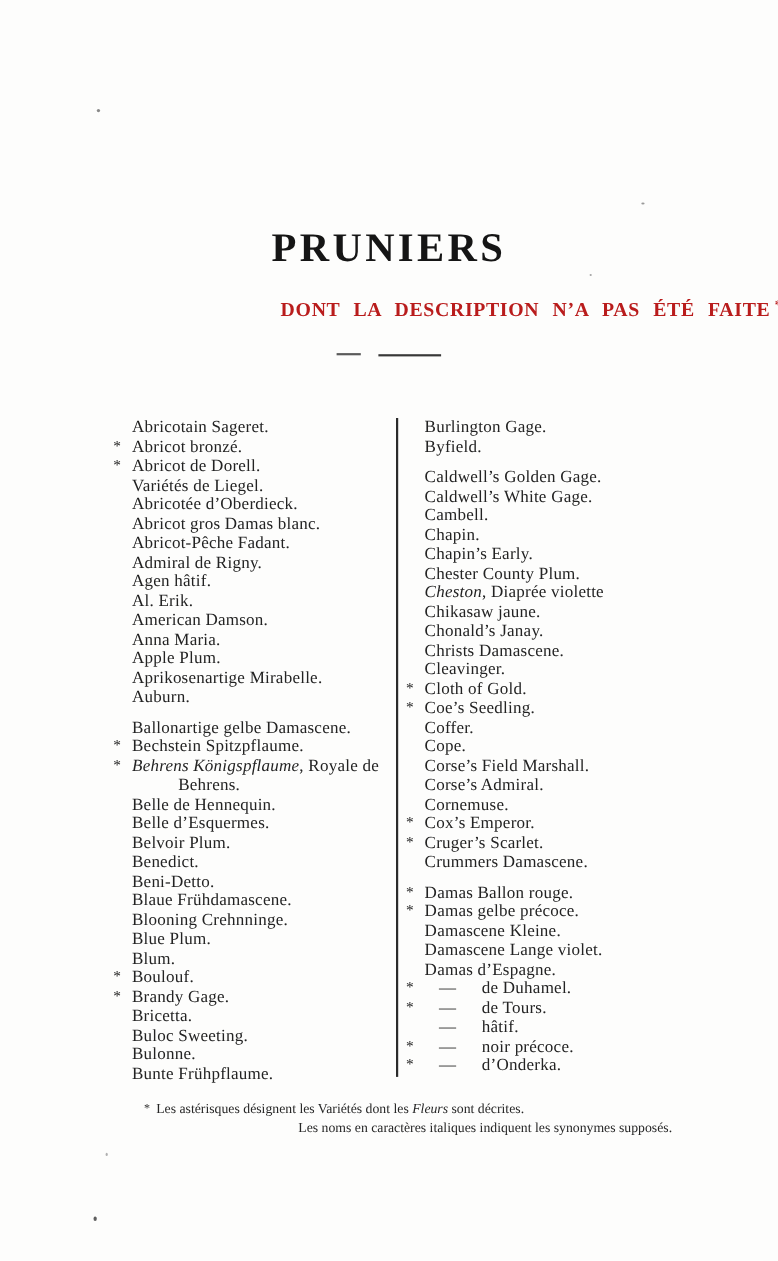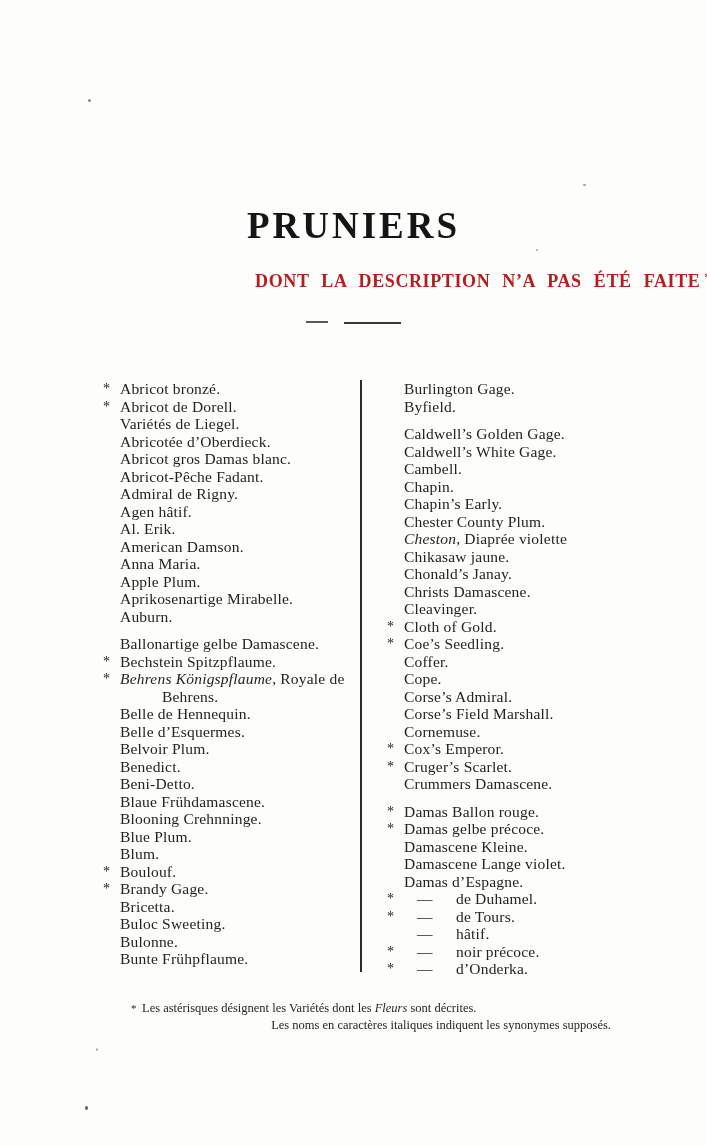--- a/index.html
+++ b/index.html
@@ -33,21 +33,21 @@
   .rule-a{width:22px;height:2px;background:#5a5a5a;transform:translateY(-1px);}
   .rule-b{width:57px;height:2px;background:#383838;}
   .columns{
     position:absolute;top:380px;left:103px;
     display:flex;align-items:stretch;
     font-size:15.5px;line-height:17.5px;
     letter-spacing:0.2px;
   }
   .col{display:block;}
   .col-left{width:257px;}
-  .col-right{width:250px;padding-left:25px;}
+  .col-right{width:250px;padding-left:7px;}
   .divider{width:2px;background:#2b2b2b;margin-bottom:6px;}
   .item{display:flex;}
   .item.gap{margin-top:10px;}
   .star{width:17px;flex:0 0 17px;font-size:14px;color:#1e1e1e;}
   .ditto{width:52px;flex:0 0 52px;padding-left:13px;box-sizing:border-box;letter-spacing:-1px;}
   .txt{flex:1;}
   .item.cont .txt{margin-left:42px;}
   .txt i{font-style:italic;}
   .footnote{
     position:absolute;top:1000px;left:131px;width:480px;
@@ -74,20 +74,24 @@
   <div class="subtitle"><span>DONT LA DESCRIPTION N’A PAS ÉTÉ FAITE</span><sup>*</sup></div>
 
   <div class="rule">
     <span class="rule-a"></span>
     <span class="rule-b"></span>
   </div>
 
   <div class="columns">
     <div class="col col-left">
         <div class="item">
+          <span class="star"></span>
+          <span class="txt">Abricotain Sageret.</span>
+        </div>
+        <div class="item">
           <span class="star">*</span>
           <span class="txt">Abricot bronzé.</span>
         </div>
         <div class="item">
           <span class="star">*</span>
           <span class="txt">Abricot de Dorell.</span>
         </div>
         <div class="item">
           <span class="star"></span>
           <span class="txt">Variétés de Liegel.</span>
@@ -278,25 +282,25 @@
         <div class="item">
           <span class="star"></span>
           <span class="txt">Coffer.</span>
         </div>
         <div class="item">
           <span class="star"></span>
           <span class="txt">Cope.</span>
         </div>
         <div class="item">
           <span class="star"></span>
+          <span class="txt">Corse’s Field Marshall.</span>
+        </div>
+        <div class="item">
+          <span class="star"></span>
           <span class="txt">Corse’s Admiral.</span>
-        </div>
-        <div class="item">
-          <span class="star"></span>
-          <span class="txt">Corse’s Field Marshall.</span>
         </div>
         <div class="item">
           <span class="star"></span>
           <span class="txt">Cornemuse.</span>
         </div>
         <div class="item">
           <span class="star">*</span>
           <span class="txt">Cox’s Emperor.</span>
         </div>
         <div class="item">

